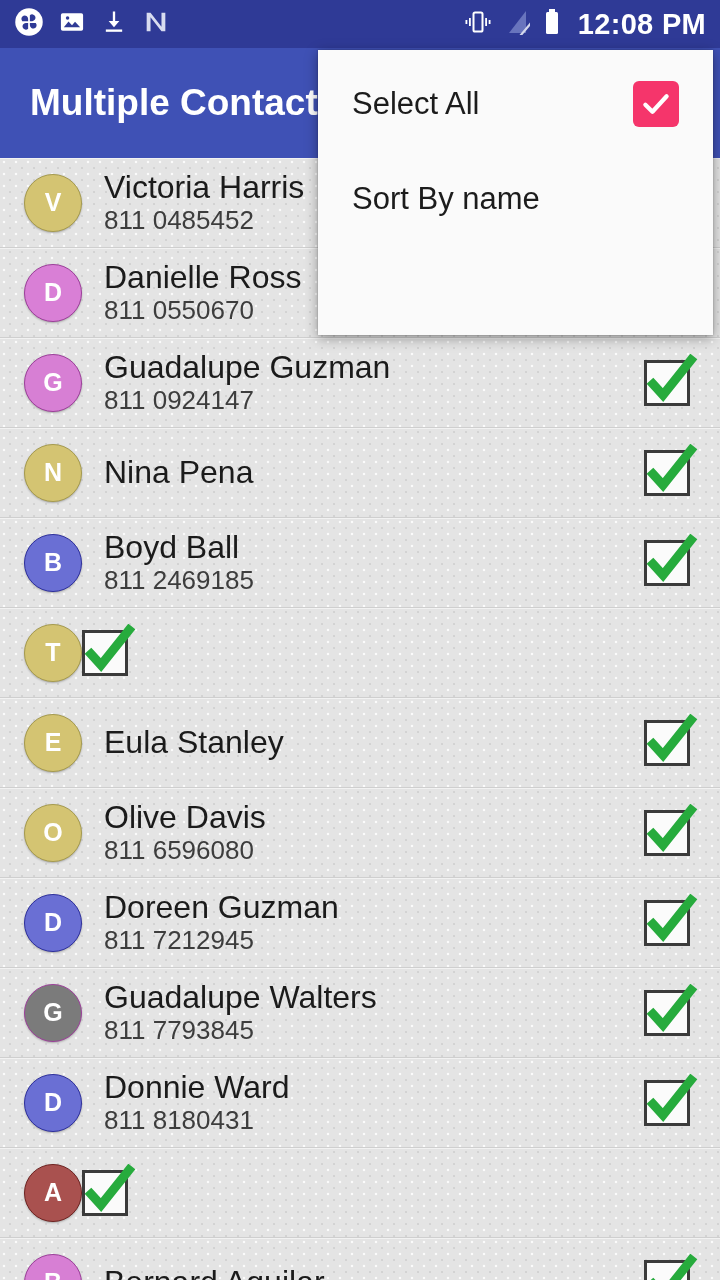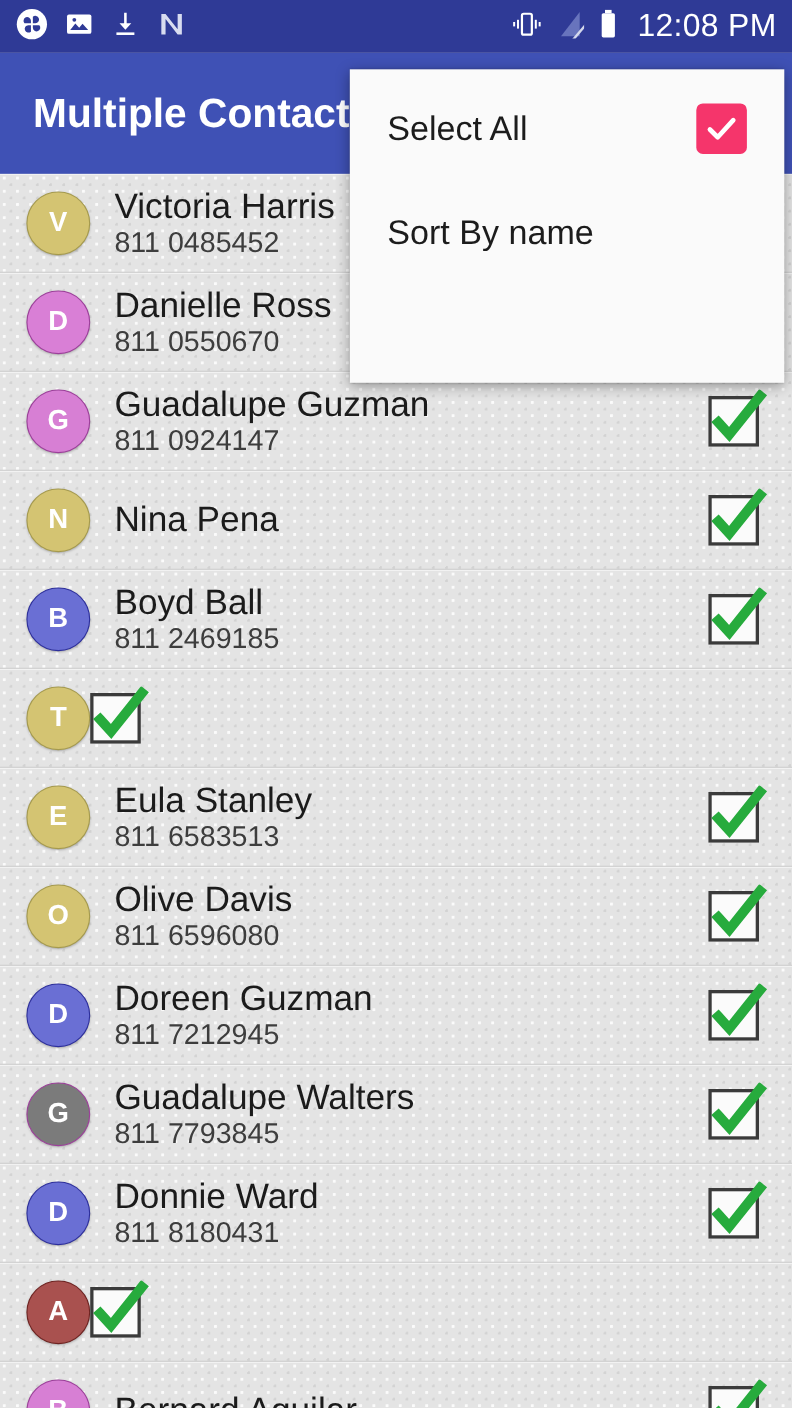--- a/index.html
+++ b/index.html
@@ -15,21 +15,21 @@
   .statusbar{
     position:absolute; top:0; left:0; width:720px; height:48px;
     background:#2f3a96;
     display:flex; align-items:center;
     padding:0 14px;
     z-index:40;
   }
   .sb-left{ display:flex; align-items:center; gap:14px; }
   .sb-right{ margin-left:auto; display:flex; align-items:center; gap:13px; }
   .sb-clock{
-    color:#ffffff; font-size:29px; font-weight:normal; letter-spacing:0.3px;
+    color:#ffffff; font-size:29px; font-weight:bold; letter-spacing:0.3px;
     margin-left:4px; white-space:nowrap;
   }
   .ic{ display:block; }
 
   
   .appbar{
     position:absolute; top:48px; left:0; width:720px; height:110px;
     background:#3f51b5;
     display:flex; align-items:center;
     z-index:20;
@@ -81,21 +81,21 @@
   .cbox{
     flex:0 0 46px; width:46px; height:46px;
     margin-right:30px; position:relative;
     background:#fbfbfb;
     border:3px solid #3b3b3b;
   }
   .cbox svg{ position:absolute; left:-6px; top:-9px; }
 
   
   .popup{
-    position:absolute; top:63px; left:318px;
+    position:absolute; top:50px; left:318px;
     width:395px; height:285px;
     background:#fafafa;
     box-shadow:0 3px 12px rgba(0,0,0,.38), 0 0 2px rgba(0,0,0,.25);
     z-index:60;
     padding-top:6px;
   }
   .menu-item{
     height:95px;
     display:flex; align-items:center;
     padding:0 34px;
@@ -251,21 +251,20 @@
             <path d="M12 30 L22 41 L50 6" fill="none" stroke="#27ab3d" stroke-width="9" stroke-linecap="square"></path>
           </svg>
         </div>
       </div>
       <div class="row">
         <div class="avatar" style="background: rgb(212, 196, 114); border: 1px solid rgb(165, 154, 78);">
           <span>E</span>
         </div>
         <div class="rowtext">
           <div class="cname">Eula Stanley</div>
-          <div class="cnum">811 6583513</div>
         </div>
         <div class="cbox">
           <svg width="58" height="58" viewBox="0 0 58 58">
             <path d="M12 30 L22 41 L50 6" fill="none" stroke="#27ab3d" stroke-width="9" stroke-linecap="square"></path>
           </svg>
         </div>
       </div>
       <div class="row">
         <div class="avatar" style="background: rgb(212, 196, 114); border: 1px solid rgb(165, 154, 78);">
           <span>O</span>

